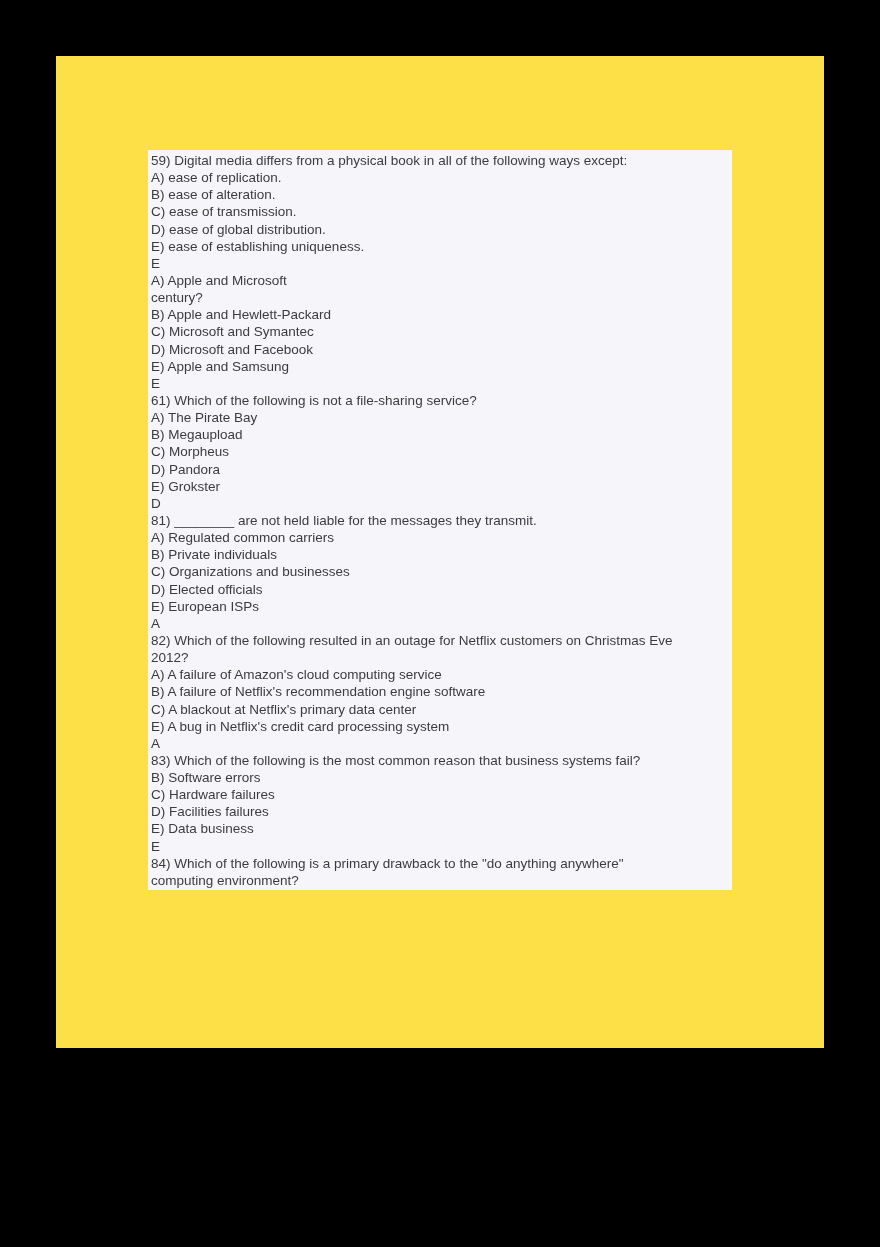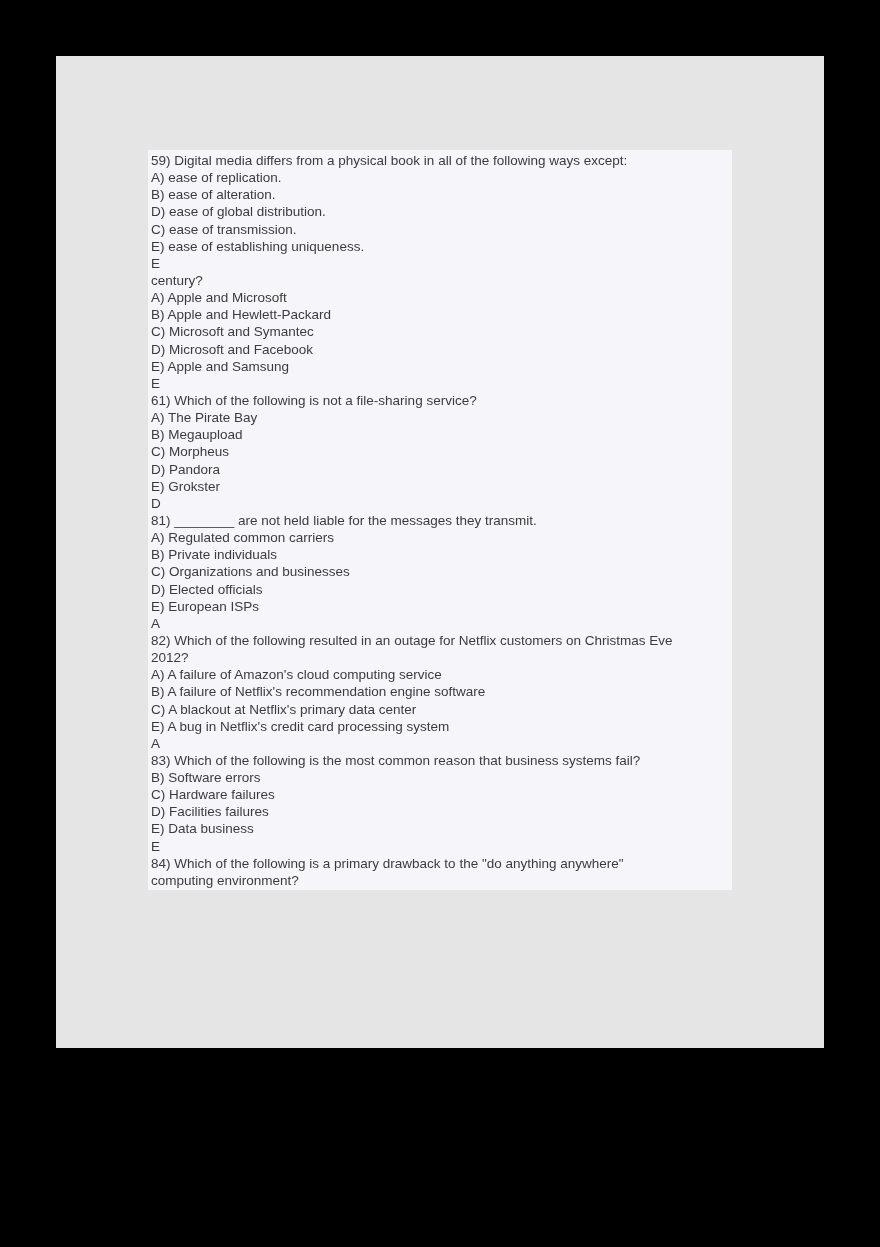--- a/index.html
+++ b/index.html
@@ -35,31 +35,31 @@
     line-height: 17.15px;
   }
   .line {
     white-space: nowrap;
     height: 17.15px;
   }
 </style>
 </head>
 <body style="background: rgb(0, 0, 0);">
 
-<div class="paper" style="background: #e5e5e5;">
+<div class="paper" style="background: #fde047;">
   <div class="content-block" style="background: rgb(246, 246, 250); color: rgb(59, 59, 64);">
       <div class="line">59) Digital media differs from a physical book in all of the following ways except:</div>
       <div class="line">A) ease of replication.</div>
       <div class="line">B) ease of alteration.</div>
+      <div class="line">C) ease of transmission.</div>
       <div class="line">D) ease of global distribution.</div>
-      <div class="line">C) ease of transmission.</div>
       <div class="line">E) ease of establishing uniqueness.</div>
       <div class="line">E</div>
+      <div class="line">A) Apple and Microsoft</div>
       <div class="line">century?</div>
-      <div class="line">A) Apple and Microsoft</div>
       <div class="line">B) Apple and Hewlett-Packard</div>
       <div class="line">C) Microsoft and Symantec</div>
       <div class="line">D) Microsoft and Facebook</div>
       <div class="line">E) Apple and Samsung</div>
       <div class="line">E</div>
       <div class="line">61) Which of the following is not a file-sharing service?</div>
       <div class="line">A) The Pirate Bay</div>
       <div class="line">B) Megaupload</div>
       <div class="line">C) Morpheus</div>
       <div class="line">D) Pandora</div>

